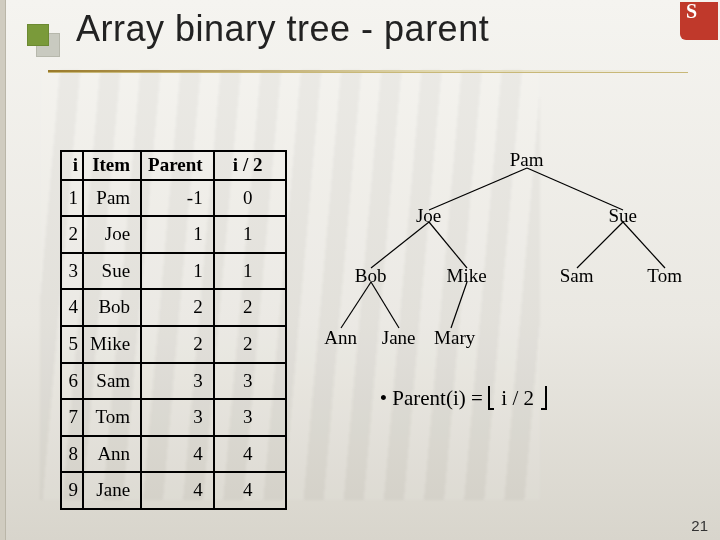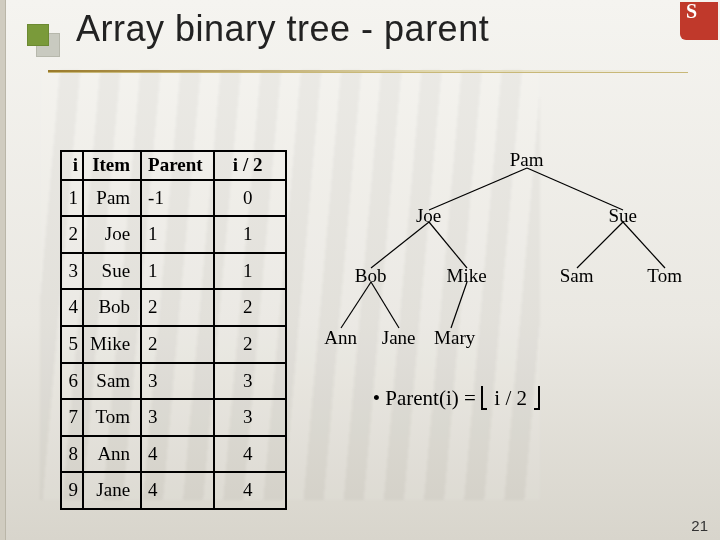--- a/index.html
+++ b/index.html
@@ -99,21 +99,21 @@
     border: 2px solid #000;
     padding: 1px 10px 1px 6px;
     text-align: right;
     background: rgba(255,255,255,0.0);
     line-height: 1.3;
     height: 26px;
   }
   .tbl th { font-weight: 700; }
   .tbl .col-i   { min-width: 22px; text-align: right; padding-right: 4px;}
   .tbl .col-itm { min-width: 54px; }
-  .tbl .col-par { min-width: 64px; text-align: left;}
+  .tbl .col-par { min-width: 64px; text-align: right;}
   .tbl .col-i2  { min-width: 72px; text-align: center;}
   
   .tree {
     position: relative;
     flex: 1;
     font-family: "Times New Roman", serif;
     font-size: 19px;
   }
   .tree svg {
     position: absolute;
@@ -261,21 +261,21 @@
     <div class="node" style="left:112px; top:66px">Joe</div>
     <div class="node" style="left:306px; top:66px">Sue</div>
     <div class="node" style="left:54px;  top:126px">Bob</div>
     <div class="node" style="left:150px; top:126px">Mike</div>
     <div class="node" style="left:260px; top:126px">Sam</div>
     <div class="node" style="left:348px; top:126px">Tom</div>
     <div class="node" style="left:24px;  top:188px">Ann</div>
     <div class="node" style="left:82px;  top:188px">Jane</div>
     <div class="node" style="left:138px; top:188px">Mary</div>
 
-    <div class="formula" style="left:56px; top:236px">
+    <div class="formula" style="left:63px; top:236px">
       <span>•</span>
       <span> </span>
       <span>Parent(i)   =</span>
       <span>  </span>
       <span class="floorL"></span>
       <span>i / 2</span>
       <span class="floorR"></span>
     </div>
   </div>
 

